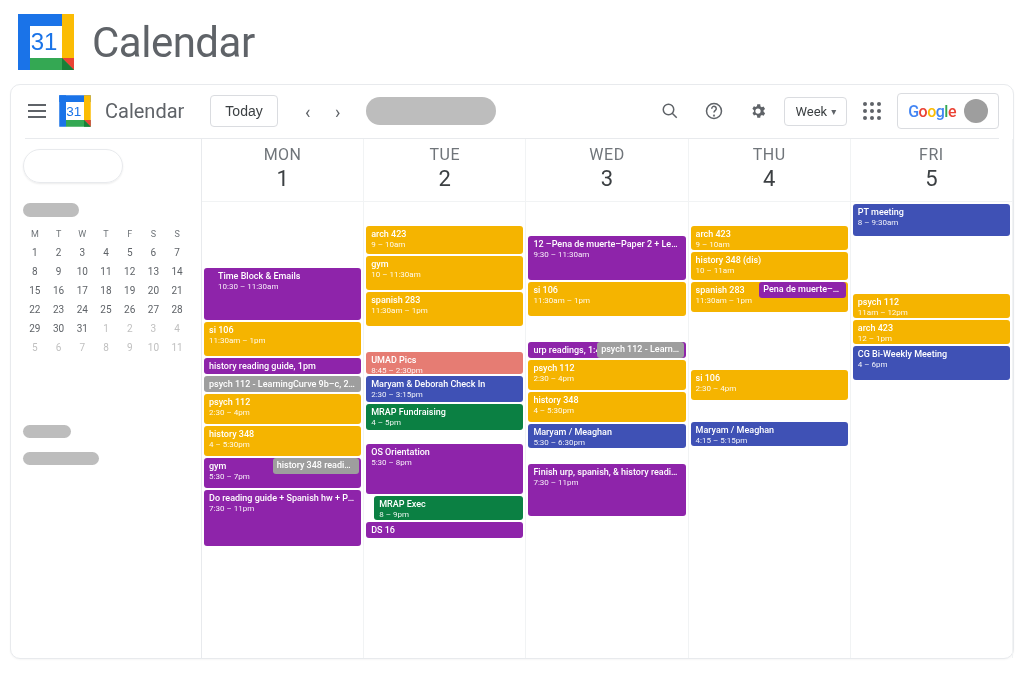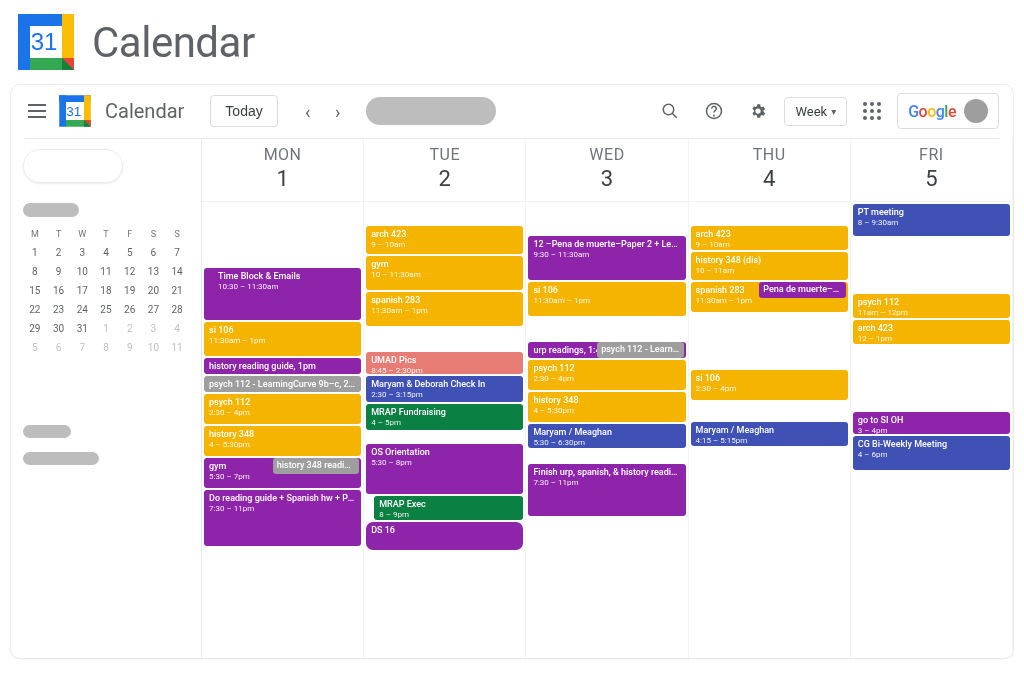--- a/index.html
+++ b/index.html
@@ -354,21 +354,21 @@
                 <div class="s">5:30 – 8pm</div>
               </div>
             </div>
             <div style="position: relative; padding-left: 8px;">
               <div class="ev c-green" style="height: 24px;">
                 <div class="t">MRAP Exec</div>
                 <div class="s">8 – 9pm</div>
               </div>
             </div>
             <div style="position: relative;">
-              <div class="ev c-purple compact" style="height: 28px; border-radius: 7px;">
+              <div class="ev c-purple compact" style="height: 16px;">
                 <div class="t">DS 16</div>
               </div>
             </div>
           </div>
           <div class="day-col">
             <div style="position: relative; margin-top: 32px;">
               <div class="ev c-purple" style="height: 44px;">
                 <div class="t">12 –Pena de muerte–Paper 2 + Learning Curve</div>
                 <div class="s">9:30 – 11:30am</div>
               </div>
@@ -459,26 +459,20 @@
                 <div class="t">psych 112</div>
                 <div class="s">11am – 12pm</div>
               </div>
             </div>
             <div style="position: relative;">
               <div class="ev c-orange" style="height: 24px;">
                 <div class="t">arch 423</div>
                 <div class="s">12 – 1pm</div>
               </div>
             </div>
-            <div style="position: relative; margin-top: 66px;">
-              <div class="ev c-purple" style="height: 22px;">
-                <div class="t">go to SI OH</div>
-                <div class="s">3 – 4pm</div>
-              </div>
-            </div>
             <div style="position: relative;">
               <div class="ev c-blue" style="height: 34px;">
                 <div class="t">CG Bi-Weekly Meeting</div>
                 <div class="s">4 – 6pm</div>
               </div>
             </div>
           </div>
         </div>
     </div>
   </div>

